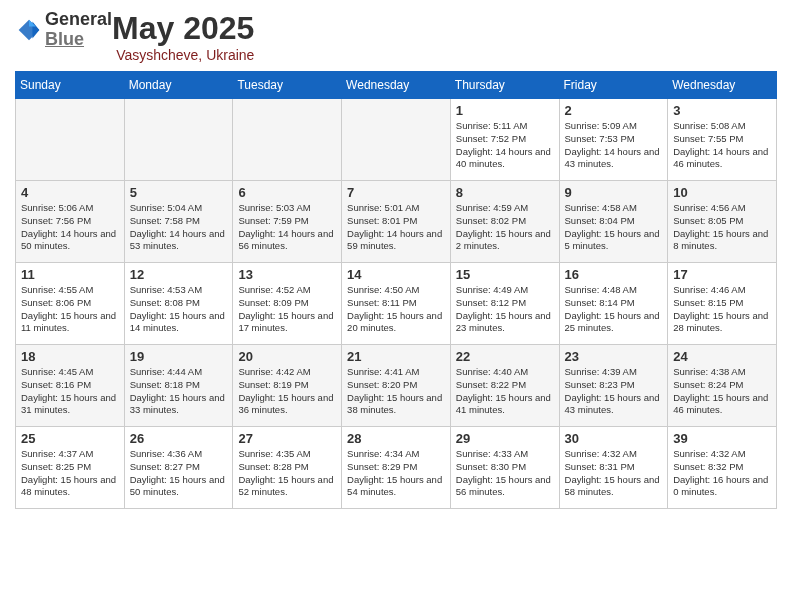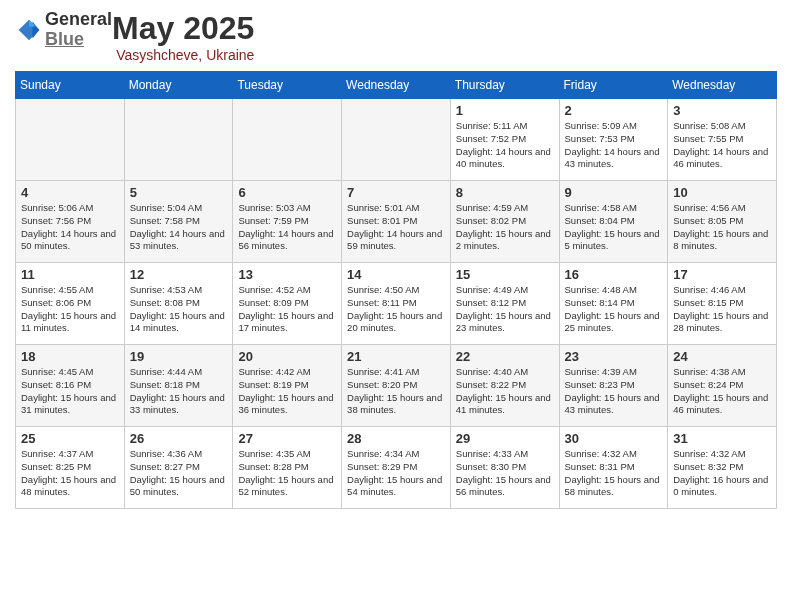--- a/index.html
+++ b/index.html
@@ -257,19 +257,19 @@
           </td>
           <td>
             <div class="day-number">29</div>
             <div class="day-info">Sunrise: 4:33 AM<br>Sunset: 8:30 PM<br>Daylight: 15 hours and 56 minutes.</div>
           </td>
           <td>
             <div class="day-number">30</div>
             <div class="day-info">Sunrise: 4:32 AM<br>Sunset: 8:31 PM<br>Daylight: 15 hours and 58 minutes.</div>
           </td>
           <td>
-            <div class="day-number">31</div>
+            <div class="day-number">39</div>
             <div class="day-info">Sunrise: 4:32 AM<br>Sunset: 8:32 PM<br>Daylight: 16 hours and 0 minutes.</div>
           </td>
         </tr>
       </tbody>
   </table>
 </div>
 
 </body></html>

